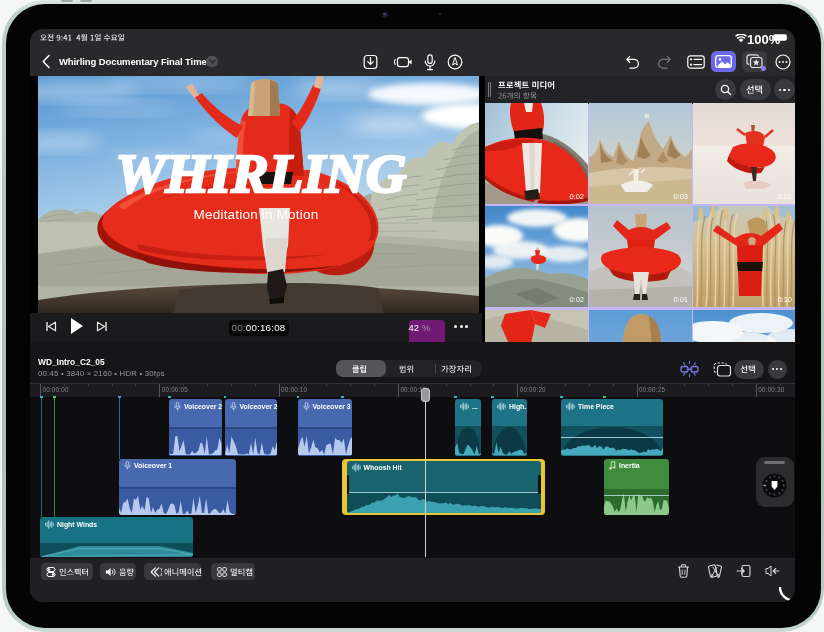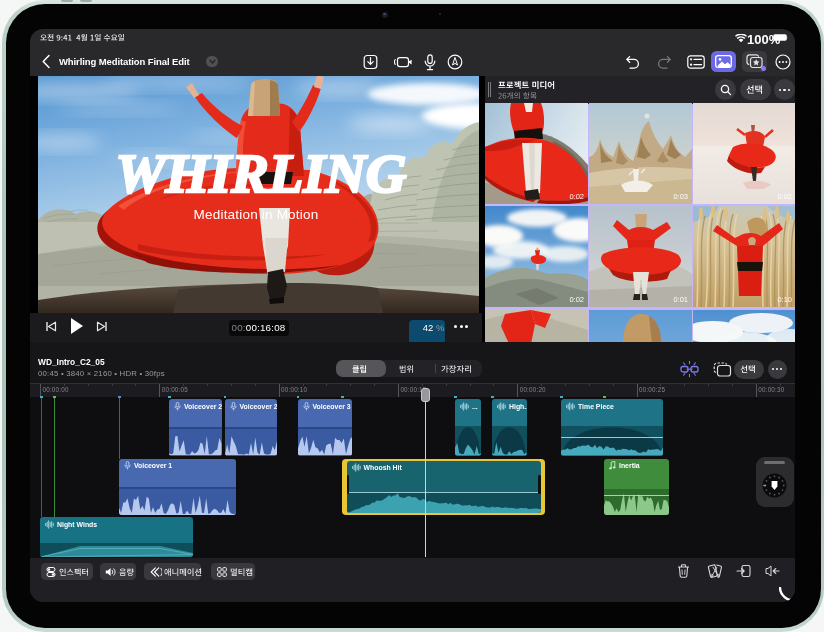--- a/index.html
+++ b/index.html
@@ -33,21 +33,21 @@
 <path d="M0.4 2.3 a8.5 8.5 0 0 1 11.2 0" stroke="#fff" stroke-width="1.5" fill="none"></path>
       </svg>
 <div class="abs" style="left:717px;top:3.2px;width:26px;font-size:13px;font-weight:700;color:#fff;letter-spacing:0">100%</div>
 <svg class="abs" style="left:742.5px;top:5px" width="16" height="7.5" viewBox="0 0 16 7.5">
 <rect x="0.2" y="0.2" width="13.6" height="6.6" rx="1.8" fill="#fff"></rect>
 <path d="M14.3 2.4 a1.9 1.9 0 0 1 0 2.7 Z" fill="#86868a"></path>
       </svg>
 <svg class="abs" style="left:11px;top:25px" width="10" height="15" viewBox="0 0 10 15">
 <path d="M8 1.5 L2.2 7.5 L8 13.5" stroke="#fff" stroke-width="1.5" fill="none" stroke-linecap="round" stroke-linejoin="round"></path>
       </svg>
-<div class="abs" style="left:29px;top:26.8px;font-size:9.5px;font-weight:700;color:#fff;letter-spacing:-0.1px">Whirling Meditation Final Edit</div>
+<div class="abs" style="left:29px;top:26.8px;font-size:9.5px;font-weight:700;color:#fff;letter-spacing:-0.1px">Whirling Documentary Final Time</div>
 <div class="abs" style="left:176px;top:26.5px;width:11.5px;height:11.5px;border-radius:50%;background:#515155"></div>
 <svg class="abs" style="left:178.5px;top:29.5px" width="7" height="6" viewBox="0 0 7 6">
         <path d="M1 1.2 L3.5 4 L6 1.2" stroke="#26262a" stroke-width="1.4" fill="none" stroke-linecap="round"></path>
       </svg>
 <svg class="abs" style="left:333px;top:25px" width="15" height="16" viewBox="0 0 15 16">
 <rect x="1.2" y="1.5" width="12.6" height="13" rx="3" stroke="#fff" stroke-width="1.2" fill="none"></rect>
 <path d="M7.5 3.5 V10 M4.8 7.6 L7.5 10.4 L10.2 7.6" stroke="#fff" stroke-width="1.2" fill="none" stroke-linecap="round" stroke-linejoin="round"></path>
       </svg>
 <svg class="abs" style="left:364px;top:26px" width="20" height="14" viewBox="0 0 20 14">
 <rect x="3.5" y="2.6" width="11" height="9" rx="2.4" stroke="#fff" stroke-width="1.2" fill="none"></rect>
@@ -200,21 +200,21 @@
         <path d="M10.5 1.2 L3.5 5.5 L10.5 9.8 Z" stroke="#e8e8ea" stroke-width="1.2" fill="none" stroke-linejoin="round"></path>
       </svg>
 <svg class="abs" style="left:40px;top:289px" width="13" height="16" viewBox="0 0 13 16">
         <path d="M1 0 L13 8 L1 16 Z" fill="#fff"></path>
       </svg>
 <svg class="abs" style="left:66px;top:291.5px" width="12" height="11" viewBox="0 0 12 11">
 <path d="M10 1 V10" stroke="#e8e8ea" stroke-width="1.4"></path>
         <path d="M1.5 1.2 L8.5 5.5 L1.5 9.8 Z" stroke="#e8e8ea" stroke-width="1.2" fill="none" stroke-linejoin="round"></path>
       </svg>
 <div class="abs" style="left:198.5px;top:290.5px;width:60px;height:16px;background:#09090a;border-radius:4px;color:#fff;font-size:9.8px;text-align:center;line-height:16px;letter-spacing:0.2px"><span style="color:#85858a">00:</span>00:16:08</div>
-<div class="abs" style="left:378.5px;top:290.5px;width:36px;height:28px;background:#0c4a6e;border-radius:4px;color:#fff;font-size:9.5px;text-align:right;line-height:16px">42 <span style="color:#9a9a9f">%</span></div>
+<div class="abs" style="left:378.5px;top:290.5px;width:36px;height:28px;background:#701a75;border-radius:4px;color:#fff;font-size:9.5px;text-align:left;line-height:16px">42 <span style="color:#9a9a9f">%</span></div>
 <div class="abs" style="left:424px;top:296px;width:15px;height:4px">
 <div class="abs" style="left:0;top:0;width:3.2px;height:3.2px;border-radius:50%;background:#fff"></div>
 <div class="abs" style="left:5.5px;top:0;width:3.2px;height:3.2px;border-radius:50%;background:#fff"></div>
 <div class="abs" style="left:11px;top:0;width:3.2px;height:3.2px;border-radius:50%;background:#fff"></div>
       </div>
 <div class="abs" style="left:454.5px;top:46.5px;width:310.5px;height:266px;background:#c4b5fd;overflow:hidden">
 <div class="abs" style="left:0;top:0;width:310.5px;height:28px;background:#232327"></div>
 <div class="abs" style="left:3.5px;top:6px;width:1.2px;height:15px;background:#7a7a80"></div>
         <div class="abs" style="left:5.7px;top:6px;width:1.2px;height:15px;background:#7a7a80"></div>
 <svg style="position:absolute;left:12.5px;top:4.2px;" width="59" height="11" viewBox="0 0 59.1 11.4">

